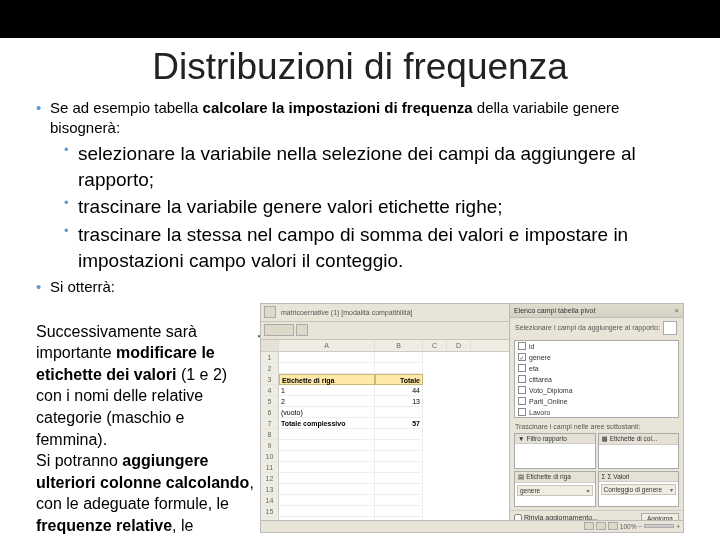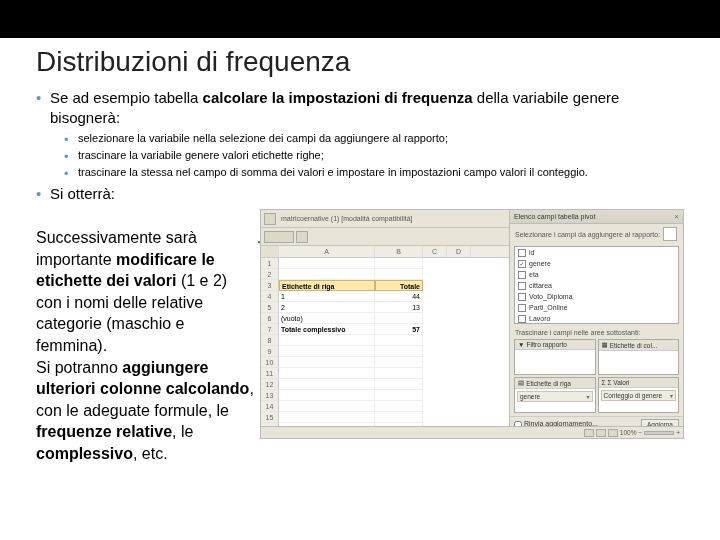--- a/index.html
+++ b/index.html
@@ -1,24 +1,24 @@
 <!DOCTYPE html>
 <html><head>
 <meta charset="utf-8">
 <style>
   * { margin: 0; padding: 0; box-sizing: border-box; }
   body { width: 720px; height: 540px; background: #fff; font-family: Arial, sans-serif; overflow: hidden; }
   .black-bar { background: #000; height: 38px; width: 100%; }
   .content { padding: 8px 36px 0 36px; }
-  h1 { font-size: 28px; font-weight: normal; color: #222; margin-bottom: 10px; }
+  h1 { font-size: 37px; font-weight: normal; color: #222; margin-bottom: 10px; text-align: center; }
   .main-list { list-style: none; }
   .main-list > li { position: relative; padding-left: 14px; font-size: 15px; line-height: 1.3; margin-bottom: 4px; }
   .main-list > li::before { content: "•"; position: absolute; left: 0; color: #5b9bd5; font-size: 15px; }
   .sub-list { list-style: none; margin: 4px 0 4px 14px; }
-  .sub-list > li { position: relative; padding-left: 14px; font-size: 11px; line-height: 1.35; margin-bottom: 2px; }
+  .sub-list > li { position: relative; padding-left: 14px; font-size: 19px; line-height: 1.35; margin-bottom: 2px; }
   .sub-list > li::before { content: "•"; position: absolute; left: 0; color: #5b9bd5; font-size: 13px; }
   .bottom-row { display: flex; margin-top: 6px; gap: 4px; align-items: flex-start; position: relative; }
   .left-col { width: 220px; font-size: 16px; line-height: 1.35; padding-top: 18px; }
   .screenshot { flex: 1; border: 1px solid #bbb; height: 230px; display: flex; position: relative; background: #f4f4f0; }
   .ss-left { flex: 1; background: #fff; display: flex; flex-direction: column; }
   .ss-toolbar { height: 18px; background: #e8e5d8; border-bottom: 1px solid #c8c5b8; display: flex; align-items: center; padding: 0 3px; gap: 2px; }
   .ss-toolbar .ico { width: 12px; height: 12px; background: #ddd9c8; border: 1px solid #aaa; }
   .ss-title { font-size: 7px; color: #555; margin-left: 3px; }
   .ss-colhdr { height: 12px; display: flex; background: #efede2; border-bottom: 1px solid #ccc; }
   .ss-colhdr div { border-right: 1px solid #ddd; font-size: 7px; color: #666; text-align: center; line-height: 12px; }

